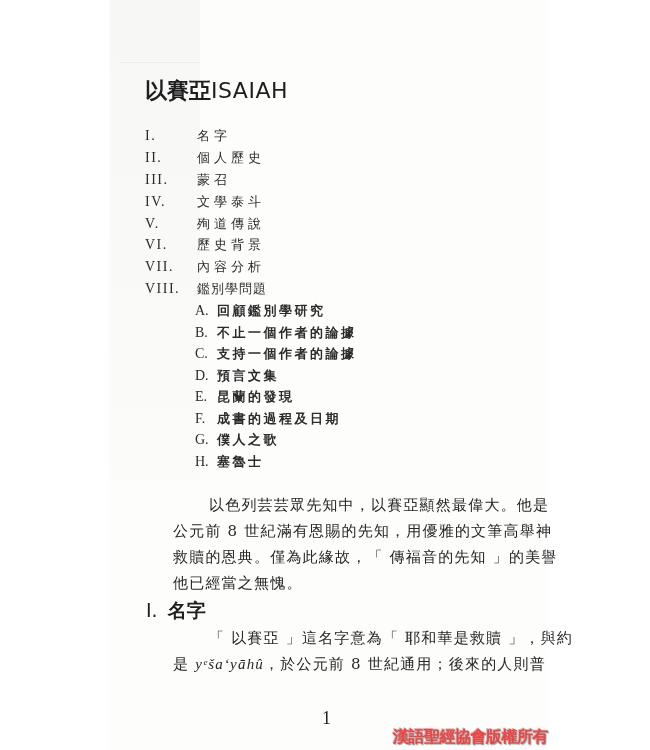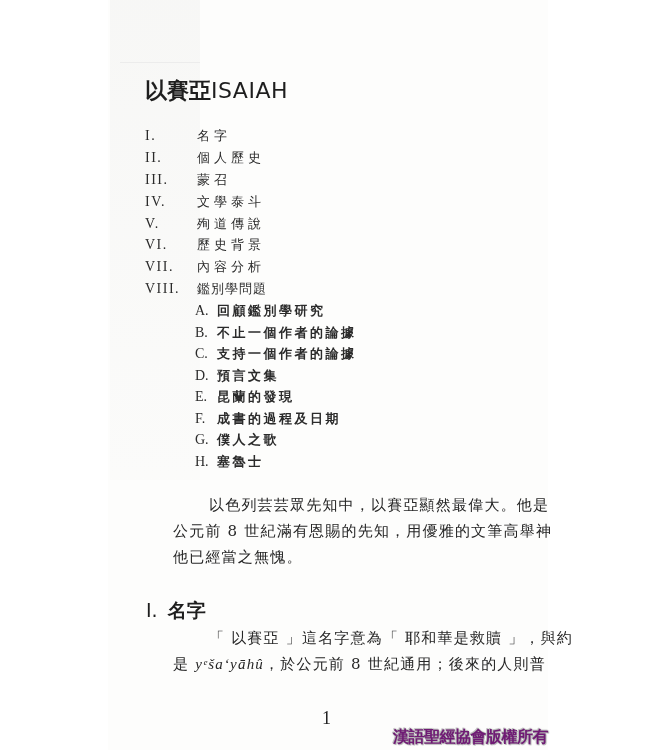--- a/index.html
+++ b/index.html
@@ -107,21 +107,21 @@
       font-size: 18px;
       color: #222;
     }
     .watermark {
       position: absolute;
       left: 393px;
       top: 727px;
       font-family: Liberation Sans, sans-serif;
       font-size: 16px;
       font-weight: bold;
-      color: #701a75;
+      color: #ef4444;
       letter-spacing: -0.5px;
       white-space: nowrap;
       text-shadow: 0 0 1px #9a9a9a, 0 0 2px #b5b5b5, 1px 1px 0 #c4c4c4, -1px -1px 0 #c4c4c4;
     }
     .translit { font-style: italic; font-family: "Liberation Serif", serif; }
   </style>
 </head>
 <body>
 
 <div class="page"></div>
@@ -148,20 +148,21 @@
   <div class="toc-item sub" style="top:367px"><span class="num">D.</span><span class="label">預言文集</span></div>
   <div class="toc-item sub" style="top:388px"><span class="num">E.</span><span class="label">昆蘭的發現</span></div>
   <div class="toc-item sub" style="top:410px"><span class="num">F.</span><span class="label">成書的過程及日期</span></div>
   <div class="toc-item sub" style="top:431px"><span class="num">G.</span><span class="label">僕人之歌</span></div>
   <div class="toc-item sub" style="top:453px"><span class="num">H.</span><span class="label">塞魯士</span></div>
 </div>
 
 <div class="para" style="top:492px">
   <span class="line indent">以色列芸芸眾先知中，以賽亞顯然最偉大。他是</span>
   <span class="line">公元前 8 世紀滿有恩賜的先知，用優雅的文筆高舉神</span>
+  <span class="line">救贖的恩典。僅為此緣故，「 傳福音的先知 」的美譽</span>
   <span class="line">他已經當之無愧。</span>
 </div>
 
 <div class="section-heading">
   <span class="num">I.</span><span>名字</span>
 </div>
 
 <div class="para" style="top:625px">
   <span class="line indent">「 以賽亞 」這名字意為「 耶和華是救贖 」，與約</span>
   <span class="line"><span>是 </span><span class="translit">yᵉšaʻyāhû</span><span>，於公元前 8 世紀通用；後來的人則普</span></span>

